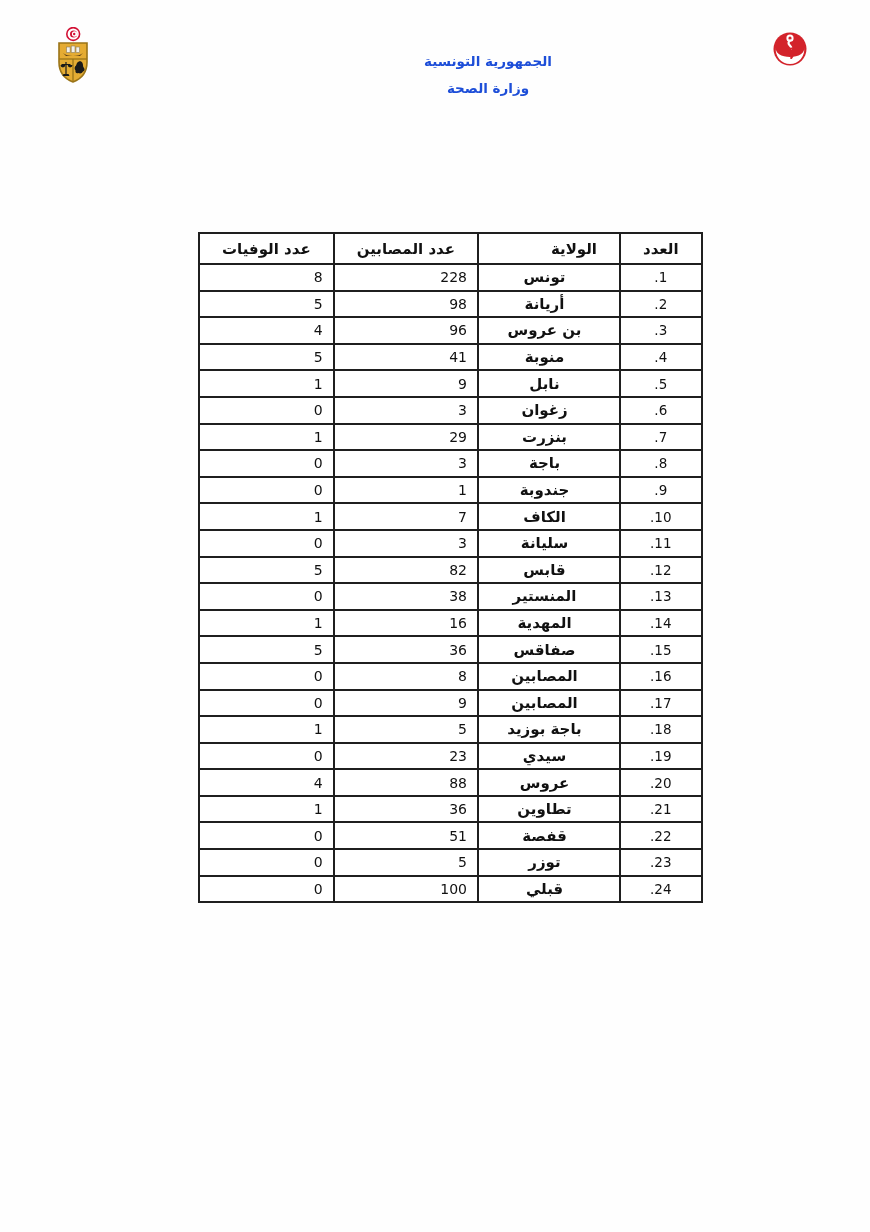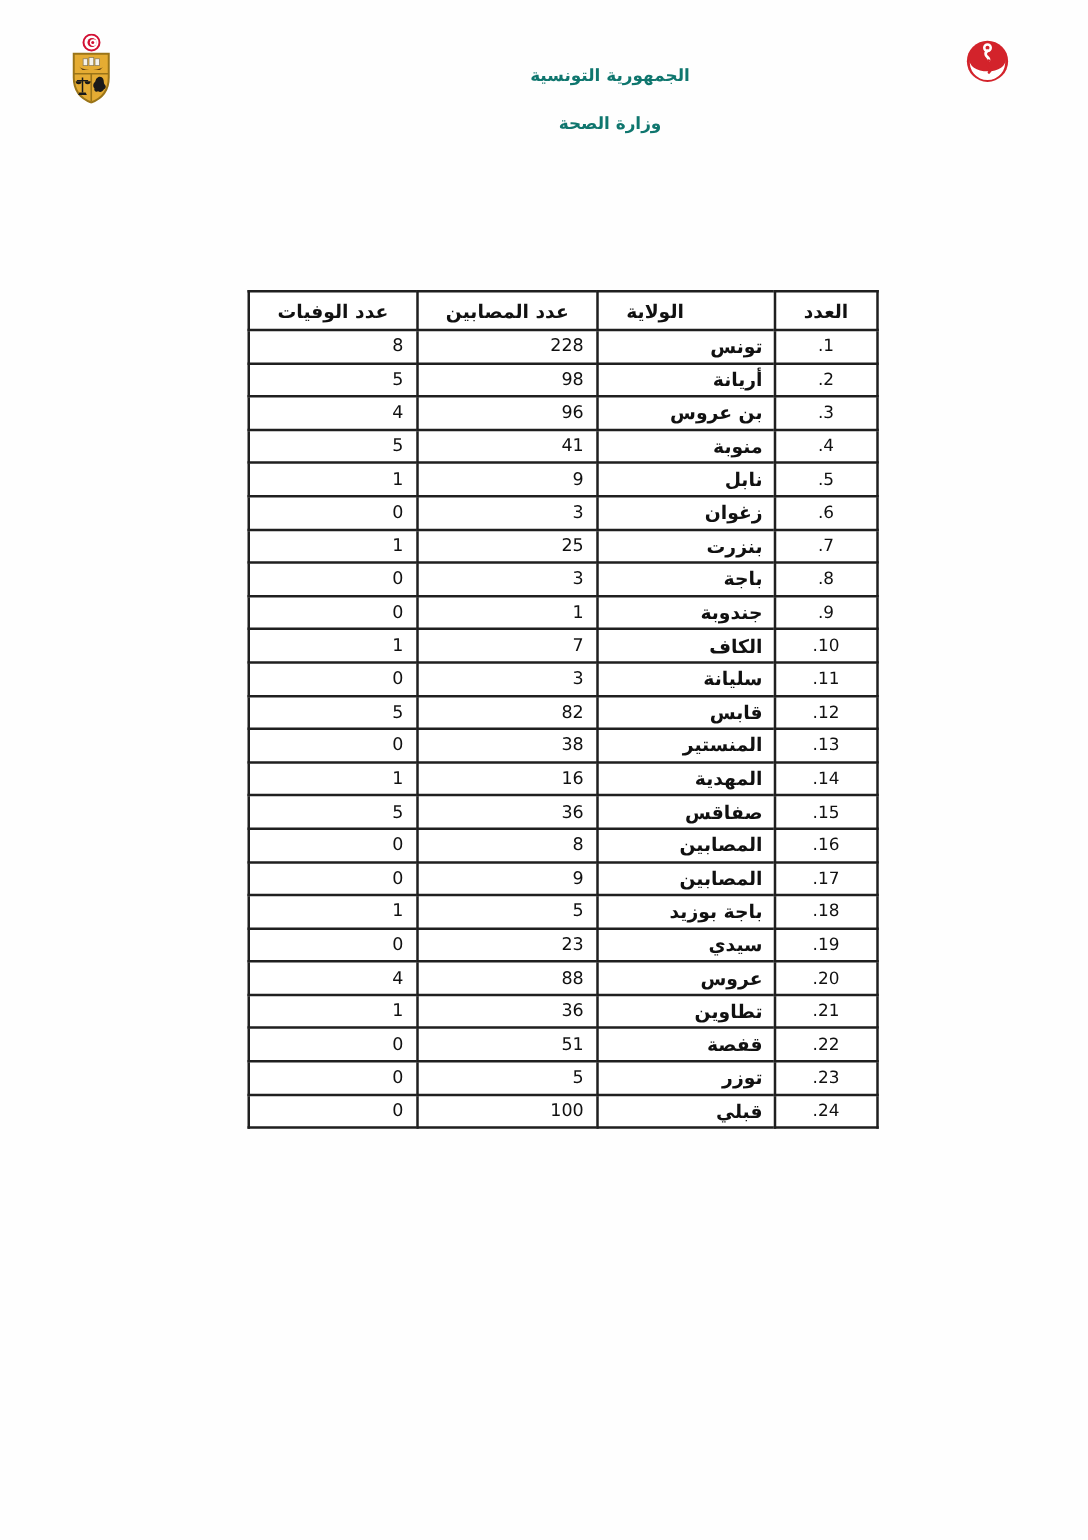--- a/index.html
+++ b/index.html
@@ -13,47 +13,47 @@
   .page {
     position:absolute; inset:0;
     background:#fefefe;
   }
   
   .coat-of-arms { position:absolute; left:57px; top:27px; }
   .moh-logo     { position:absolute; left:772px; top:31px; }
   .title-block {
     position:absolute; left:368px; top:53px; width:240px;
     text-align:center; direction:rtl;
-    color:#0f766e; font-weight:bold; font-size:13.5px;
+    color:#1d4ed8; font-weight:bold; font-size:13.5px;
     letter-spacing:.2px;
   }
-  .title-line + .title-line { margin-top:22px; }
+  .title-line + .title-line { margin-top:11px; }
   
   table.gov-table {
     position:absolute; left:198px; top:232px;
     border-collapse:collapse; table-layout:fixed;
     direction:rtl;
     background:#fff;
     color:#111;
   }
   .gov-table th, .gov-table td {
     border:2px solid #1f1f1f;
     overflow:hidden; white-space:nowrap;
   }
   .gov-table th {
     height:31px; font-size:15px; font-weight:bold;
-    text-align:left; padding:0 22px;
+    text-align:right; padding:0 22px;
   }
   .gov-table td { height:26.6px; font-size:14px; }
   td.cell-rank {
     direction:ltr; text-align:center;
     font-size:13.5px; font-weight:normal;
   }
   td.cell-gov {
-    text-align:right; padding-right:9px;
+    text-align:center; padding-right:9px;
     font-size:15px; font-weight:bold;
   }
   td.cell-num {
     text-align:right; padding-right:10px;
     font-weight:normal;
   }
 </style>
 </head>
 <body>
 
@@ -154,21 +154,21 @@
     </tr>
         <tr>
       <td class="cell-rank">.6</td>
       <td class="cell-gov">زغوان</td>
       <td class="cell-num">3</td>
       <td class="cell-num">0</td>
     </tr>
         <tr>
       <td class="cell-rank">.7</td>
       <td class="cell-gov">بنزرت</td>
-      <td class="cell-num">25</td>
+      <td class="cell-num">29</td>
       <td class="cell-num">1</td>
     </tr>
         <tr>
       <td class="cell-rank">.8</td>
       <td class="cell-gov">باجة</td>
       <td class="cell-num">3</td>
       <td class="cell-num">0</td>
     </tr>
         <tr>
       <td class="cell-rank">.9</td>

